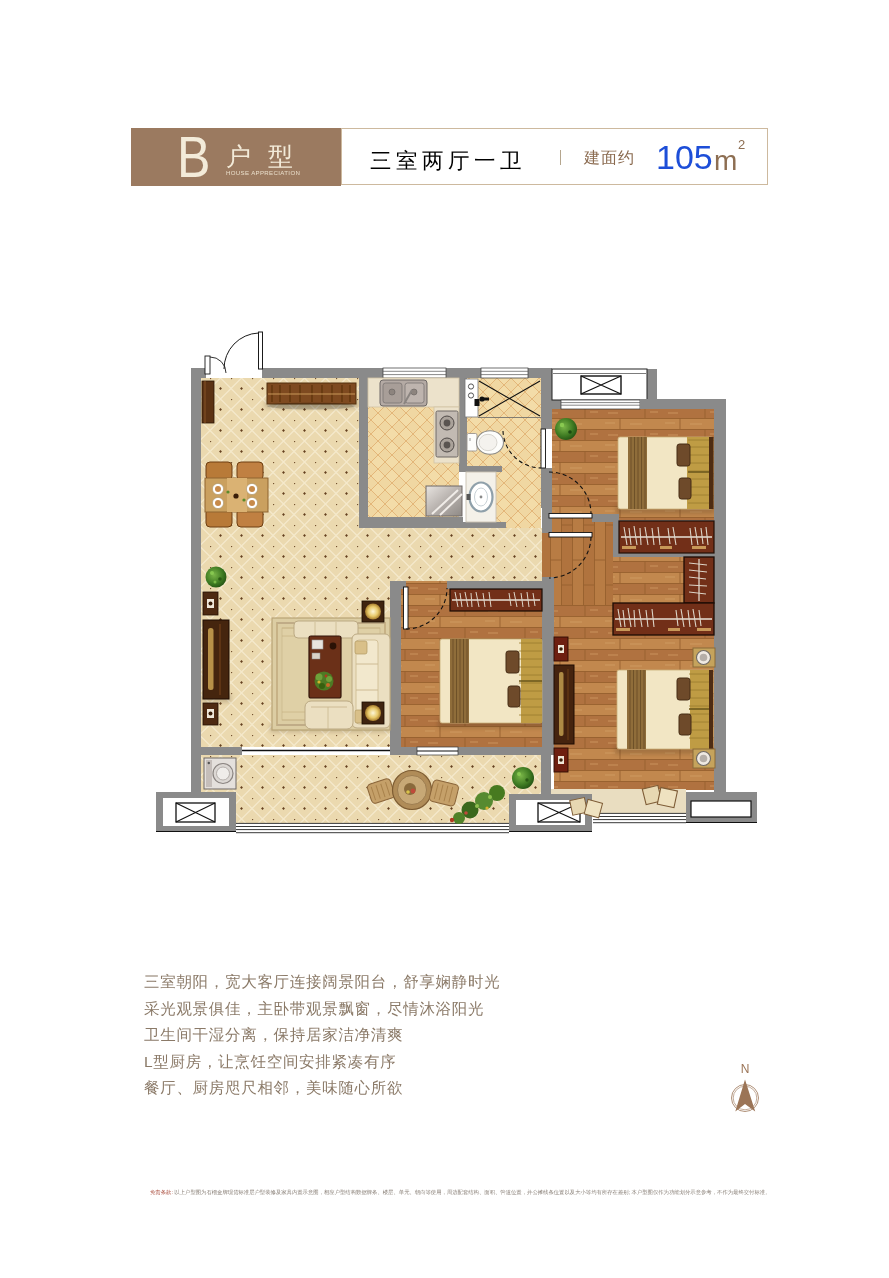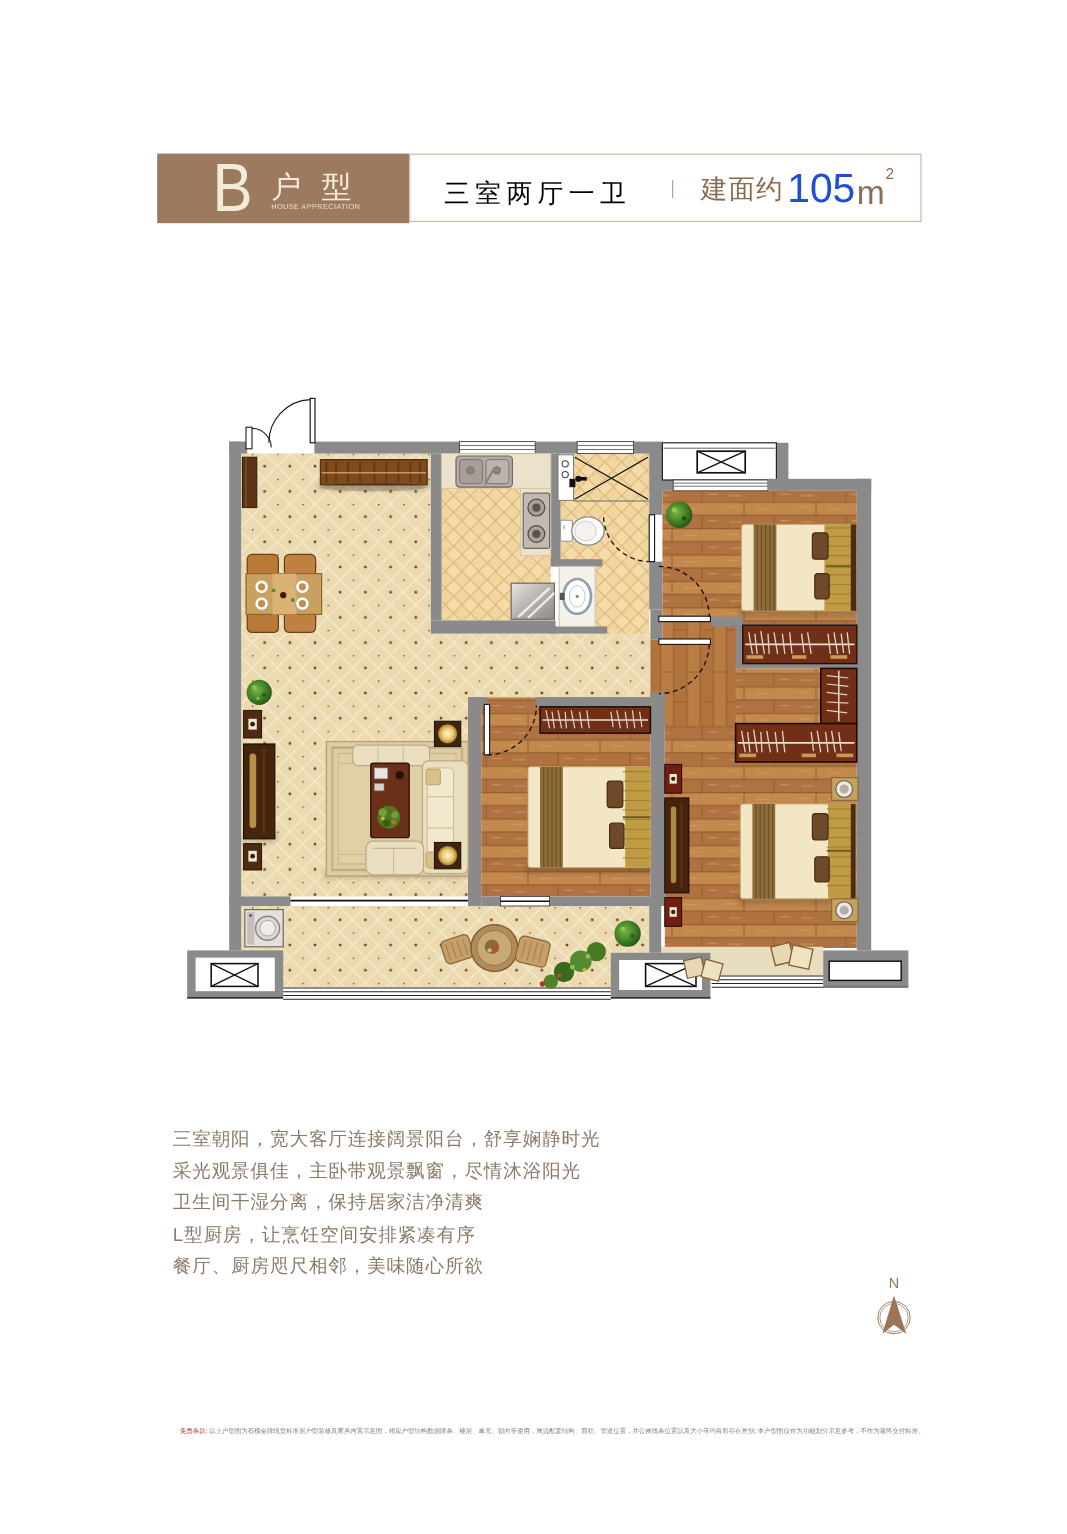--- a/index.html
+++ b/index.html
@@ -17,21 +17,21 @@
 <div class="abs" style="left:226px;top:144px;color:#f3ebd9;font-size:25px;letter-spacing:17px;line-height:1.0;text-align:center;">户型</div>
 
 <div class="abs" style="left:226px;top:168.5px;color:#eadfcb;font-size:6.1px;letter-spacing:0.35px;">HOUSE APPRECIATION</div>
 
 <div class="abs" style="left:341px;top:128px;width:427px;height:57px;background:#ffffff;border:1px solid #cdb99e;box-sizing:border-box;"></div>
 
 <div class="abs" style="left:370px;top:146px;color:#000000;font-size:21.5px;letter-spacing:4.5px;">三室两厅一卫</div>
 
 <div class="abs" style="left:560px;top:150px;width:1px;height:15px;background:#b5a68e;"></div>
 
-<div class="abs" style="left:584px;top:146px;color:#8b6b50;font-size:22px;letter-spacing:1px;line-height:24px;">建面约</div>
+<div class="abs" style="left:584px;top:146px;color:#8b6b50;font-size:16px;letter-spacing:1px;line-height:24px;">建面约</div>
 <div class="abs" style="left:656px;top:140px;color:#1d4ed8;font-size:34px;line-height:34px;">105</div>
 <div class="abs" style="left:714px;top:147px;color:#8d6e52;font-size:28px;line-height:28px;">m</div>
 <div class="abs" style="left:738px;top:138px;color:#8d6e52;font-size:13px;line-height:13px;">2</div>
 
 <svg class="abs" style="left:0;top:0;" width="889" height="1278" viewBox="0 0 889 1278">
 <defs>
 <pattern id="tileCream" width="21" height="21" patternUnits="userSpaceOnUse">
 <rect width="21" height="21" fill="#ebd9af"></rect>
 <path d="M0,10.5 L10.5,0 M10.5,21 L21,10.5 M0,10.5 L10.5,21 M10.5,0 L21,10.5" stroke="#f5e9cb" stroke-width="1.3" fill="none"></path>
 <rect x="-1.1" y="-1.1" width="2.2" height="2.2" transform="rotate(45)" fill="#64401f"></rect>
@@ -590,21 +590,21 @@
 
 <g>
           <text x="745" y="1073" font-size="12" fill="#9b7456" text-anchor="middle" font-family="Liberation Sans">N</text>
           <circle cx="745" cy="1098" r="13.5" fill="none" stroke="#9b7456" stroke-width="0.8"></circle>
           <circle cx="745" cy="1098" r="11.8" fill="none" stroke="#9b7456" stroke-width="0.6"></circle>
           <path d="M745,1079.5 L755.2,1111.5 L745,1104 L735.3,1111.5 Z" fill="#9b7456"></path>
         </g>
 </g>
 </svg>
 
-<div class="abs" style="left:144px;top:937px;color:#8b7a68;font-size:15.5px;line-height:26.6px;letter-spacing:0.7px;">
+<div class="abs" style="left:144px;top:969px;color:#8b7a68;font-size:15.5px;line-height:26.6px;letter-spacing:0.7px;">
 三室朝阳，宽大客厅连接阔景阳台，舒享娴静时光<br>
 采光观景俱佳，主卧带观景飘窗，尽情沐浴阳光<br>
 卫生间干湿分离，保持居家洁净清爽<br>
 L型厨房，让烹饪空间安排紧凑有序<br>
 餐厅、厨房咫尺相邻，美味随心所欲
 </div>
 
 <div class="abs" style="left:150px;top:1188.5px;width:620px;color:#8a8078;font-size:5.35px;letter-spacing:0;white-space:nowrap;"><span style="color:#a84a3a;">免责条款:</span> 以上户型图为石榴金牌现货标准层户型装修及家具内置示意图，相应户型结构数据牌条、楼层、单元、朝向等使用，周边配套结构、面积、管道位置，并公摊线条位置以及大小等均有所存在差别; 本户型图仅作为功能划分示意参考，不作为最终交付标准。</div>
 </div>
 

